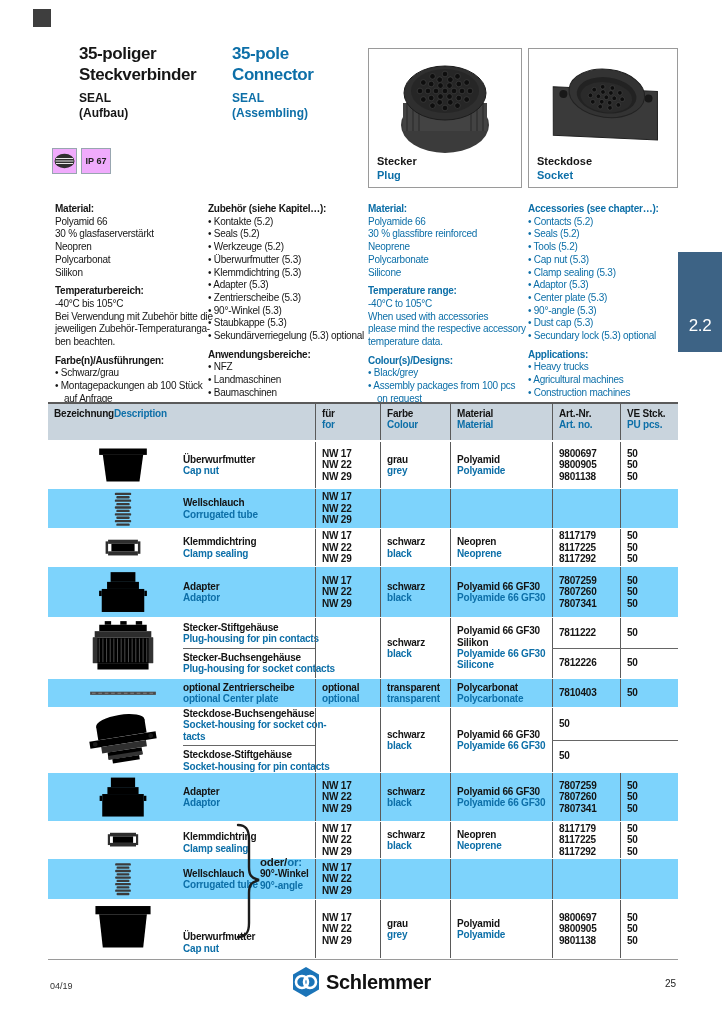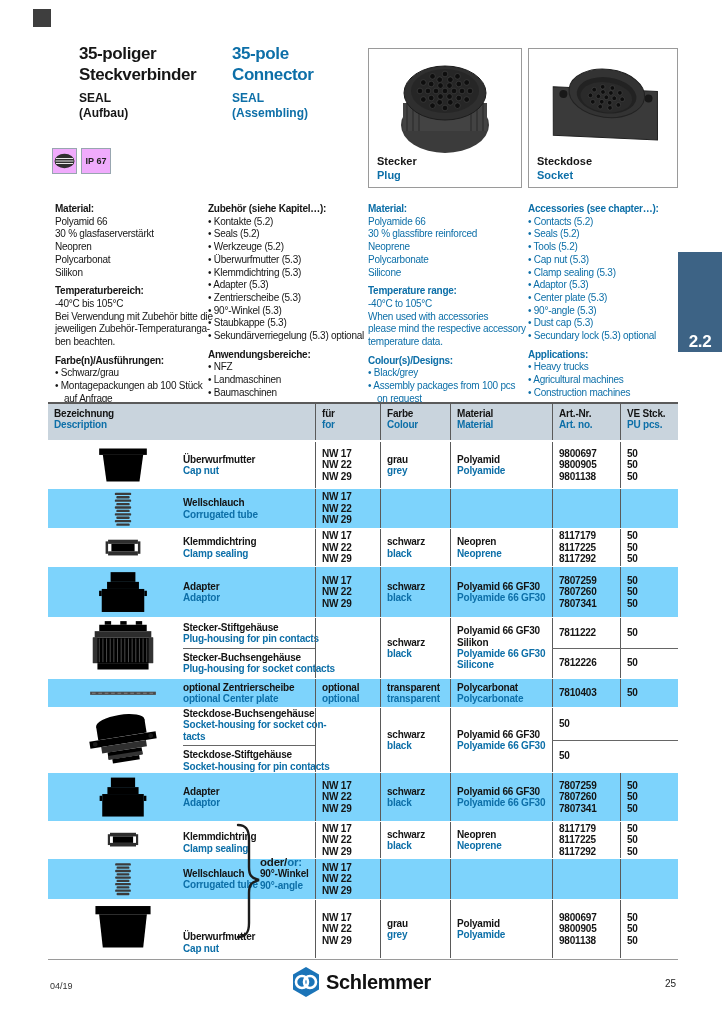--- a/index.html
+++ b/index.html
@@ -32,21 +32,21 @@
   .info{top:203px;width:155px;font-size:10px;line-height:12.7px;letter-spacing:-0.25px;white-space:nowrap;}
   .info .ln{min-height:12.7px;}
   .info .ln.h{font-weight:bold;margin-top:6px;}
   .info .ln:first-child{margin-top:0;}
   .info .ln.i{padding-left:9px;}
   .info.en-col .ln{color:#0d6fa8;}
 
   
   .tab{left:678px;top:252px;width:44px;height:100px;background:#3d6385;
        display:flex;align-items:flex-end;justify-content:center;}
-  .tab .num{color:#fff;font-size:17px;font-weight:bold;padding-bottom:0;letter-spacing:-0.3px;}
+  .tab .num{color:#fff;font-size:17px;font-weight:normal;padding-bottom:16px;letter-spacing:-0.3px;}
 
   
   .table{left:48px;top:402px;width:630px;border-top:2px solid #5a5a5a;border-bottom:1px solid #9a9a9a;
          font-size:10px;font-weight:bold;letter-spacing:-0.2px;}
   .trow{display:flex;position:relative;box-sizing:border-box;border-bottom:1px solid #fff;}
   .thead{background:#c9d4dd;height:38px;border-bottom:2px solid #fff;}
   .alt{background:#7dd3fc;}
   .c{box-sizing:border-box;border-left:1px solid #5a5a5a;padding:2px 0 2px 6px;
      display:flex;flex-direction:column;justify-content:center;overflow:visible;}
   .c .ln{line-height:11.4px;white-space:nowrap;}
@@ -378,21 +378,21 @@
       <div class="ln">• Construction machines</div>
     </div>
 
   <div class="abs tab">
     <div class="num">2.2</div>
   </div>
 
   <div class="abs table">
 
     <div class="trow thead">
-      <div class="c desc" style="flex-direction:column;justify-content:flex-start;padding:4px 0 0 6px">
+      <div class="c desc" style="justify-content:flex-start;padding:4px 0 0 6px">
         <div class="ln de">Bezeichnung</div>
         <div class="ln en">Description</div>
       </div>
       <div class="c fuer">
         <div class="ln de">für</div>
         <div class="ln en">for</div>
       </div>
       <div class="c farbe">
         <div class="ln de">Farbe</div>
         <div class="ln en">Colour</div>

